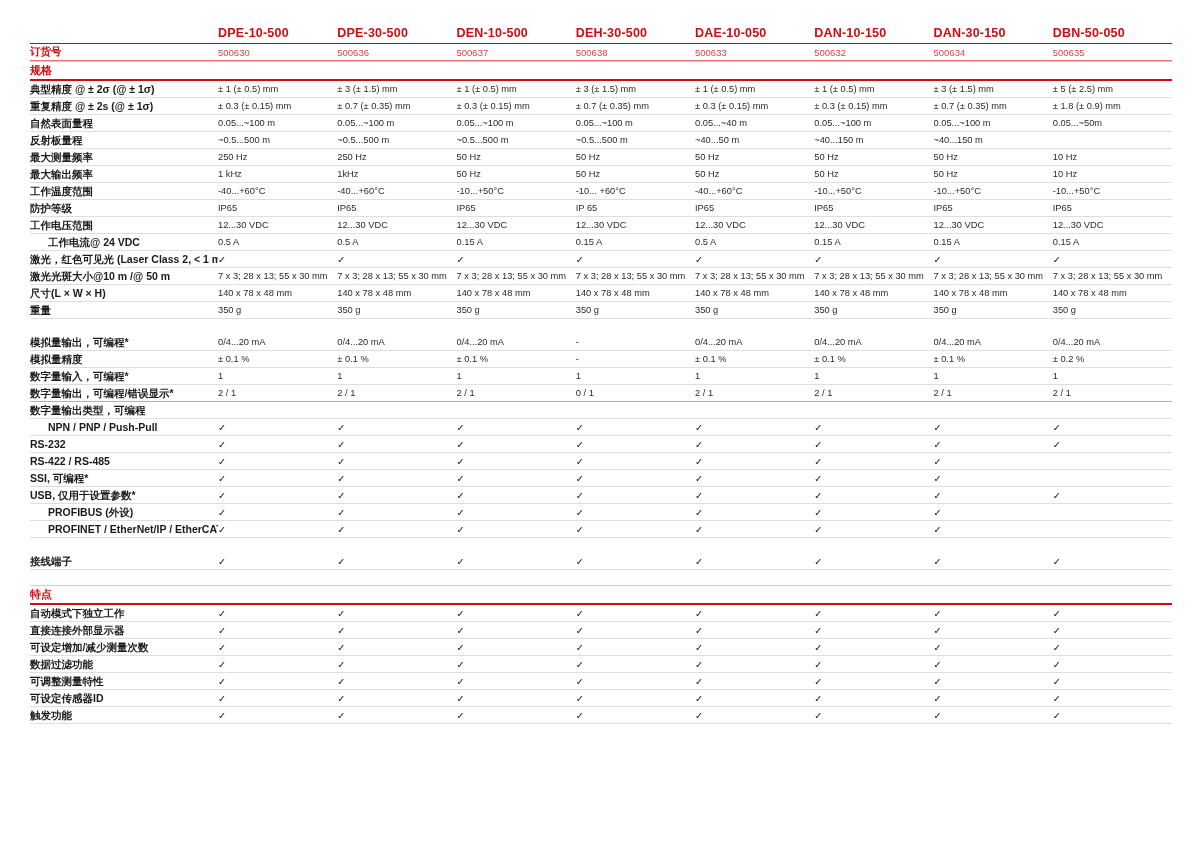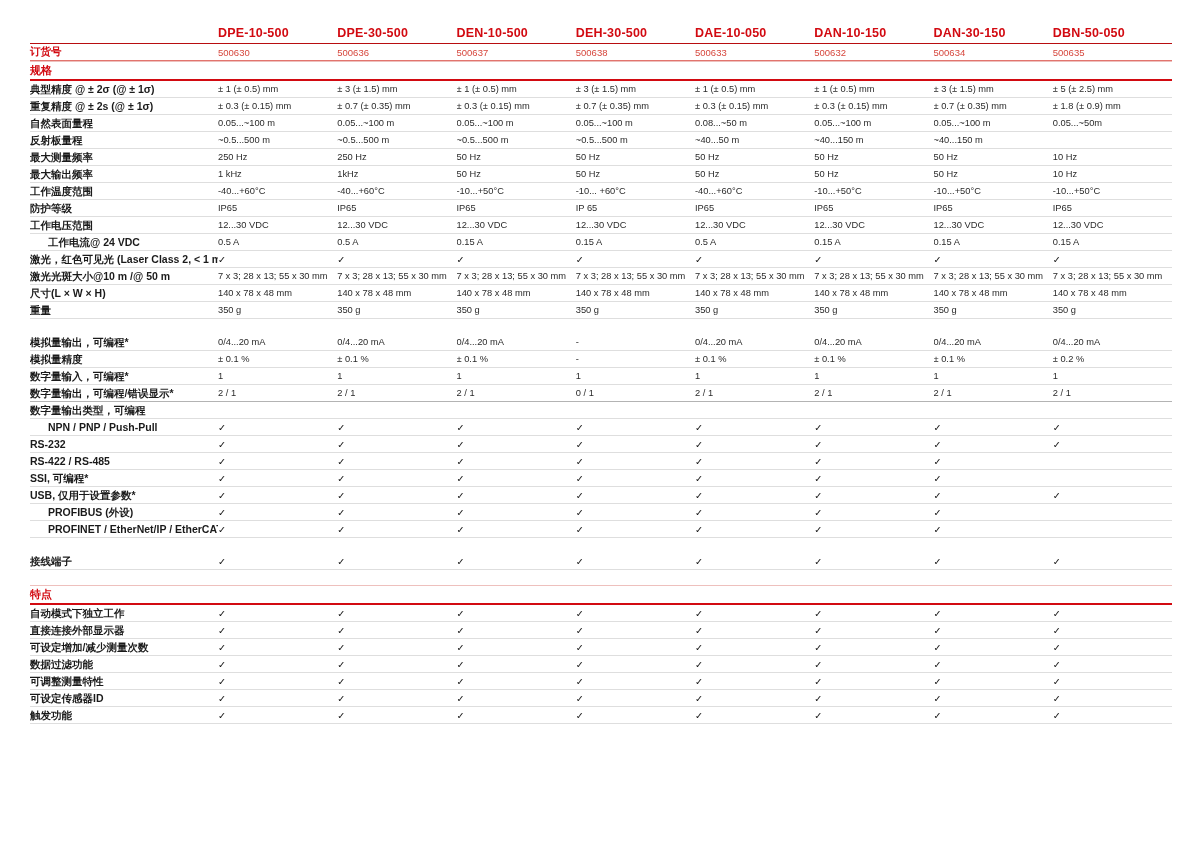--- a/index.html
+++ b/index.html
@@ -109,21 +109,21 @@
           <div class="cell-value">± 0.3 (± 0.15) mm</div>
           <div class="cell-value">± 0.7 (± 0.35) mm</div>
           <div class="cell-value">± 1.8 (± 0.9) mm</div>
         </div>
         <div class="grid-row data-row">
           <div class="row-label">自然表面量程</div>
           <div class="cell-value">0.05...~100 m</div>
           <div class="cell-value">0.05...~100 m</div>
           <div class="cell-value">0.05...~100 m</div>
           <div class="cell-value">0.05...~100 m</div>
-          <div class="cell-value">0.08...~50 m</div>
+          <div class="cell-value">0.05...~40 m</div>
           <div class="cell-value">0.05...~100 m</div>
           <div class="cell-value">0.05...~100 m</div>
           <div class="cell-value">0.05...~50m</div>
         </div>
         <div class="grid-row data-row">
           <div class="row-label">反射板量程</div>
           <div class="cell-value">~0.5...500 m</div>
           <div class="cell-value">~0.5...500 m</div>
           <div class="cell-value">~0.5...500 m</div>
           <div class="cell-value">~0.5...500 m</div>

